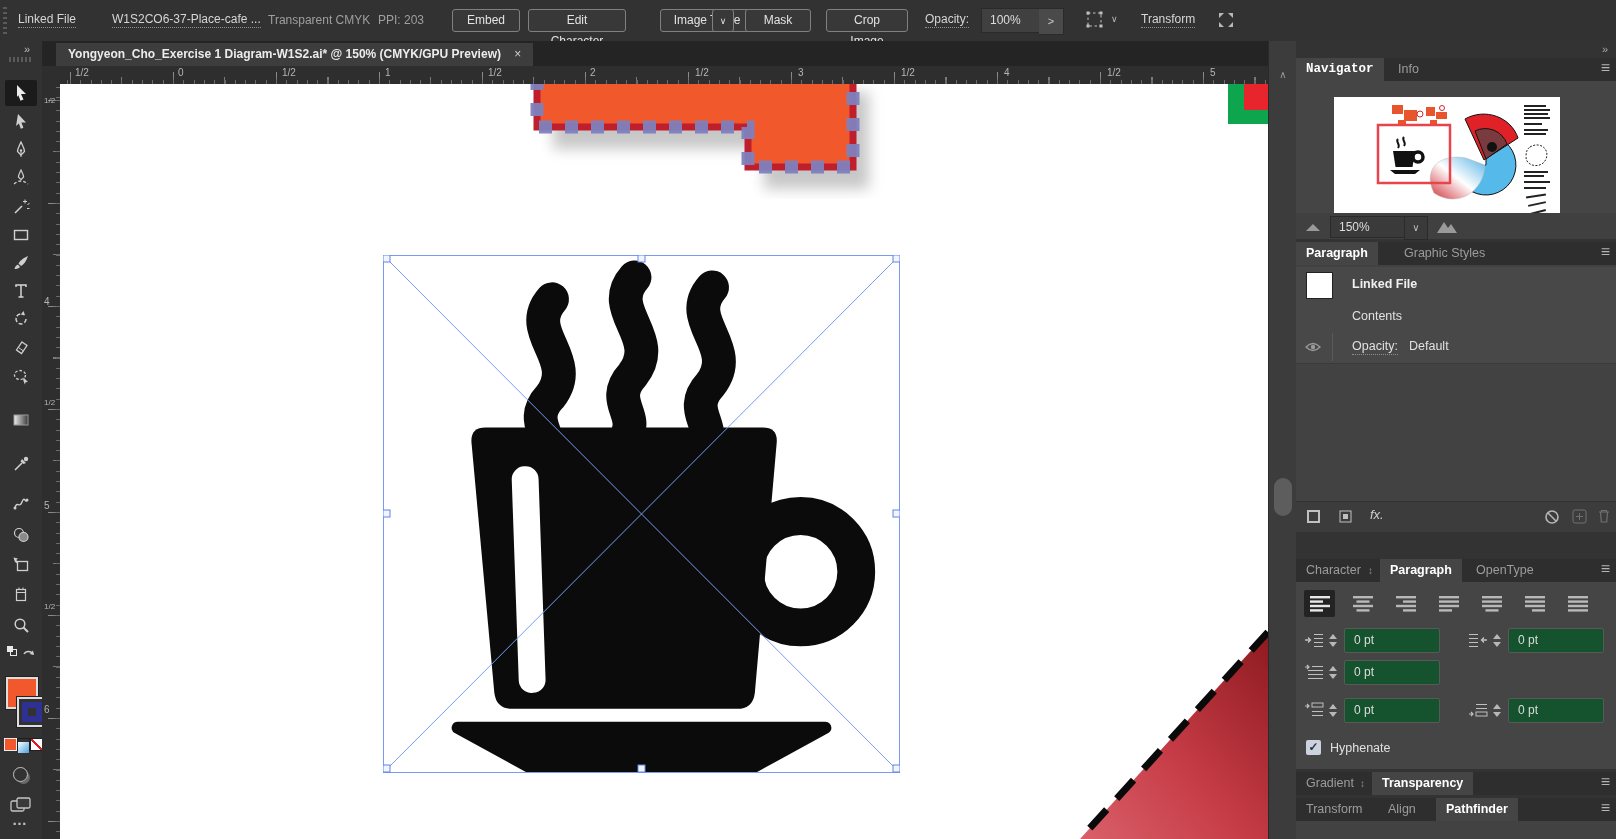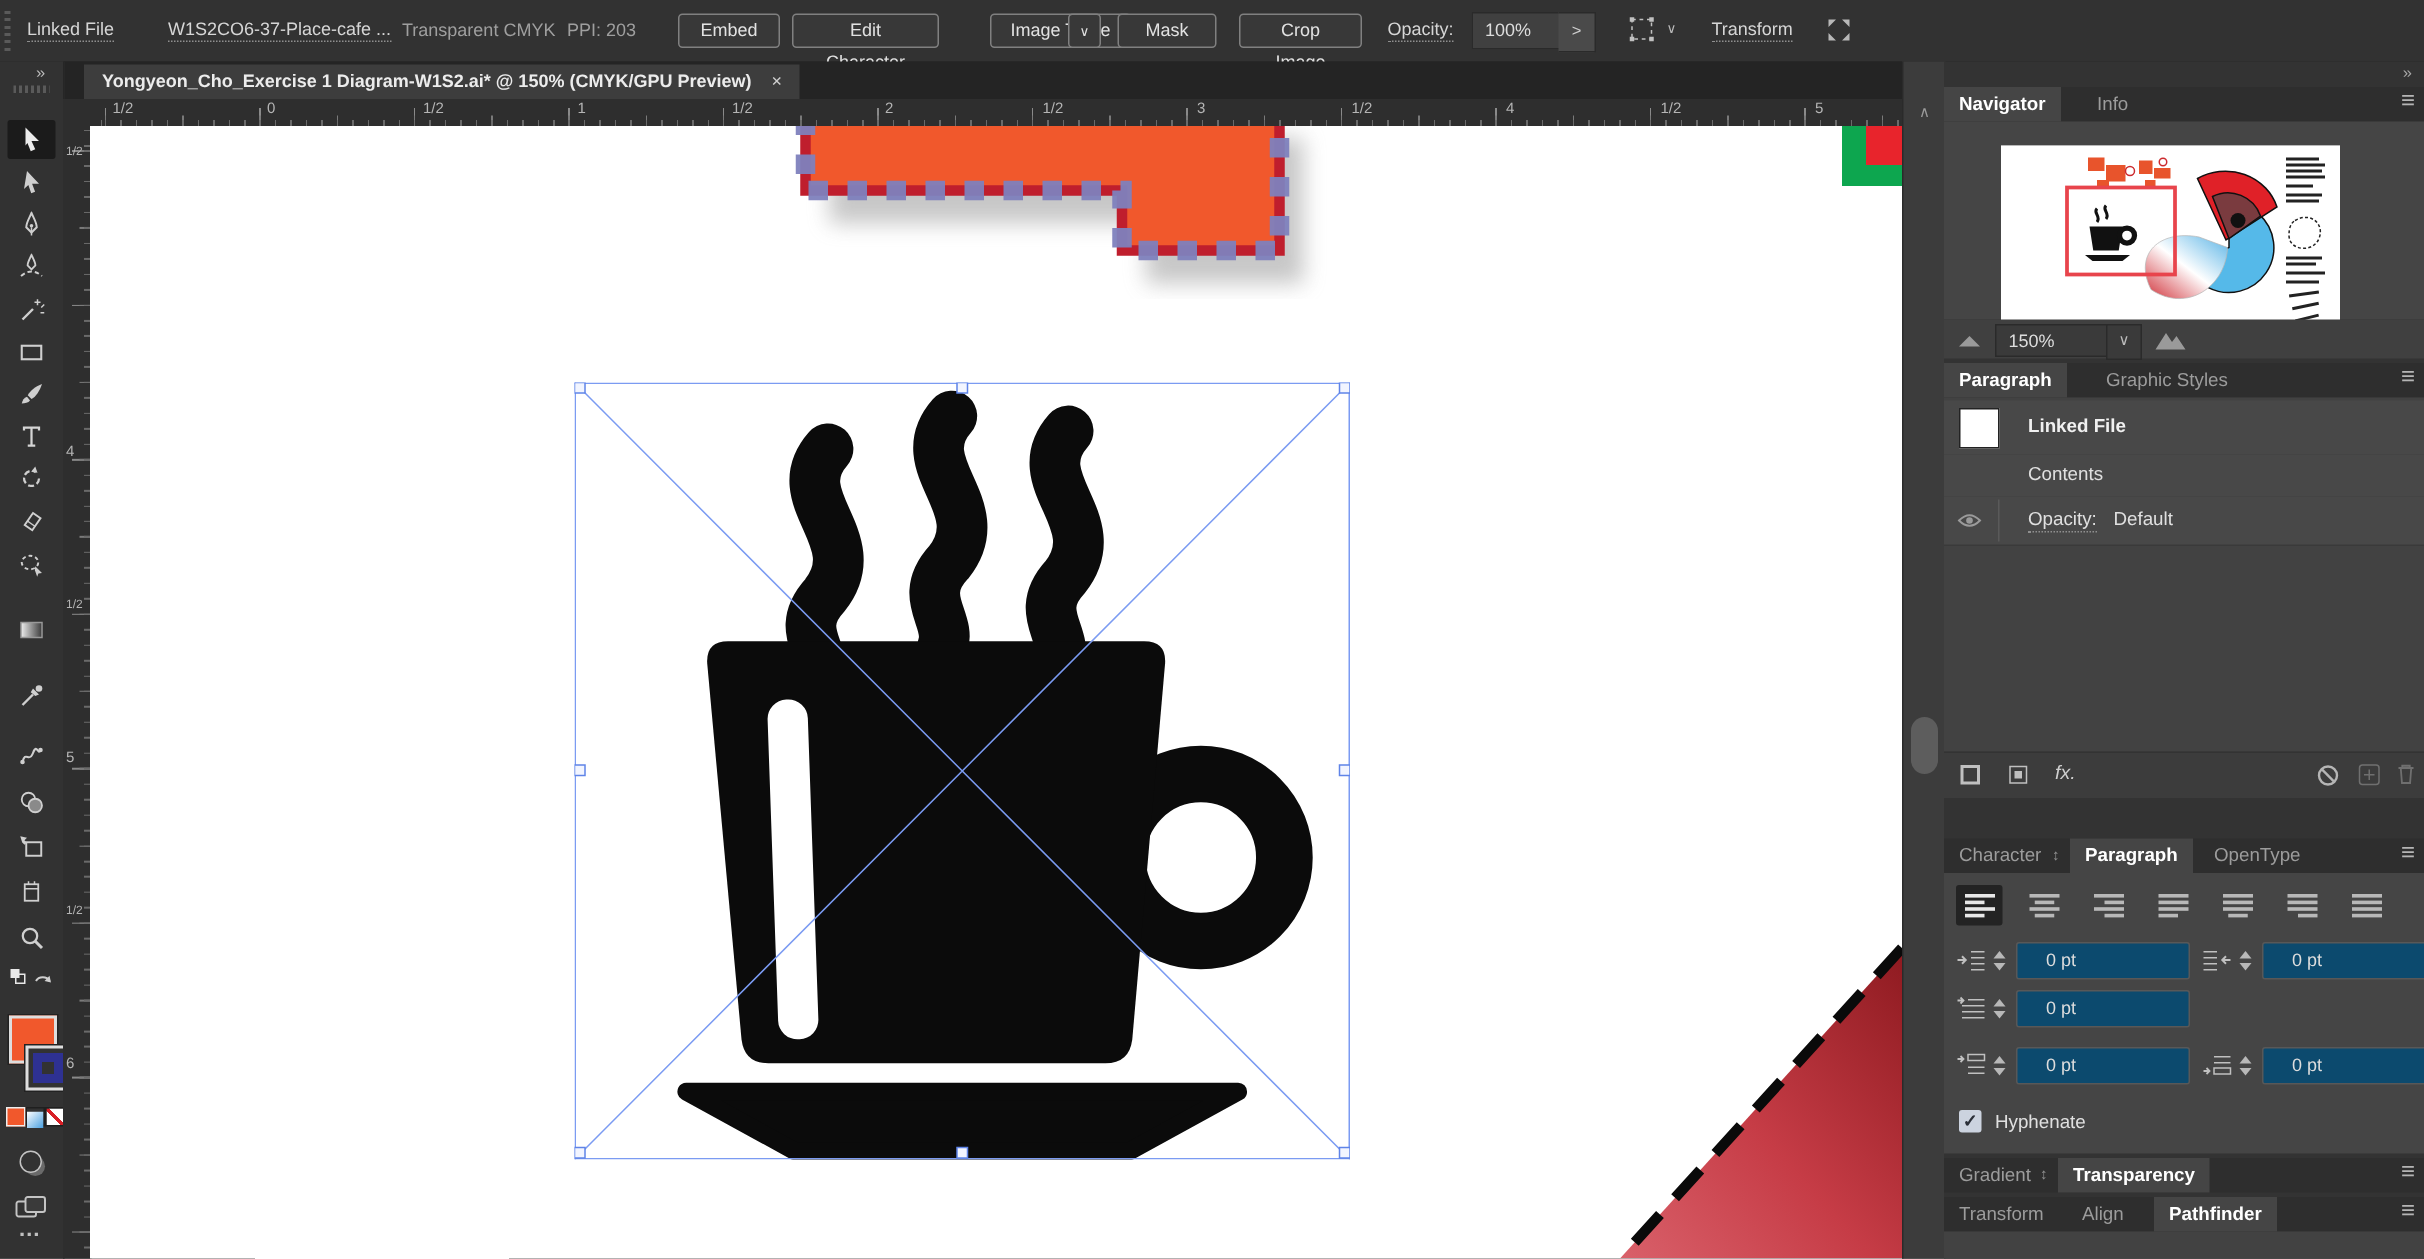--- a/index.html
+++ b/index.html
@@ -66,22 +66,22 @@
   .mtn-sm{left:10px;top:11px;width:0;height:0;border-left:7px solid transparent;border-right:7px solid transparent;border-bottom:7px solid #9a9a9a;}
   
   .app-row{position:absolute;left:0;width:320px;background:#484848;border-bottom:1px solid #3a3a3a;}
   .app-row .txt{position:absolute;left:56px;font-size:12.5px;color:#e0e0e0;}
   
   .align-btn{position:absolute;top:0;width:31px;height:27px;border-radius:2px;display:flex;align-items:center;justify-content:center;}
   .align-btn.active{background:#232323;}
   .stepper{position:absolute;width:14px;height:25px;display:flex;flex-direction:column;align-items:center;justify-content:center;gap:3px;}
   .stepper .up{width:0;height:0;border-left:4px solid transparent;border-right:4px solid transparent;border-bottom:5px solid #b8b8b8;}
   .stepper .dn{width:0;height:0;border-left:4px solid transparent;border-right:4px solid transparent;border-top:5px solid #b8b8b8;}
-  .pfield{position:absolute;width:76px;height:23px;background:#0c4a6e;border:1px solid #585858;border-radius:2px;
-    color:#ddd;font-size:12px;line-height:23px;padding:0 19px;}
+  .pfield{position:absolute;width:76px;height:23px;background:#14532d;border:1px solid #585858;border-radius:2px;
+    color:#ddd;font-size:12px;line-height:23px;padding:0 9px;}
   .checkbox{position:absolute;width:15px;height:15px;background:#ccd3df;border-radius:2px;color:#2b2f38;
     font-size:12px;line-height:15px;text-align:center;font-weight:bold;}
   
   #fill-sq{left:6px;top:636px;width:28px;height:28px;background:#F1582C;border:2px solid #dedede;box-shadow:0 0 0 1px #222;}
   #stroke-sq{left:17px;top:656px;width:26px;height:26px;border:2px solid #dedede;background:#323232;box-shadow:0 0 0 1px #222;}
   #stroke-sq .ring{position:absolute;left:3px;top:3px;width:8px;height:8px;border:6px solid #2e3192;}
   .mini-swatch{position:absolute;top:0;width:11px;height:11px;border:1px solid #1f1f1f;}
 </style>
 </head>
 <body>
@@ -368,21 +368,21 @@
 
   <div id="vscroll" class="abs">
     <span class="abs up">∧</span>
     <div class="abs thumb"></div>
   </div>
 
   <div id="dock" class="abs">
     <span class="abs" style="right:8px;top:2px;color:#a8a8a8;font-size:11px;">»</span>
 
     <div class="panel-tabs" style="top:17px;">
-      <span class="ptab active" style="left:0;">Navigator</span>
+      <span class="ptab active" style="left:0;font-family:Liberation Mono, monospace;">Navigator</span>
       <span class="ptab" style="left:92px;">Info</span>
       <span class="pmenu">≡</span>
     </div>
     <div class="pbody" style="top:40px;height:132px;">
       <svg id="nav-thumb" class="abs" width="226" height="128" viewBox="0 0 226 128">
         <rect width="226" height="128" fill="#fff"></rect>
         <g fill="#e8542c">
           <rect x="58" y="8" width="11" height="9"></rect>
             <rect x="70" y="13" width="13" height="11"></rect>
             <rect x="64" y="23" width="8" height="6"></rect>

